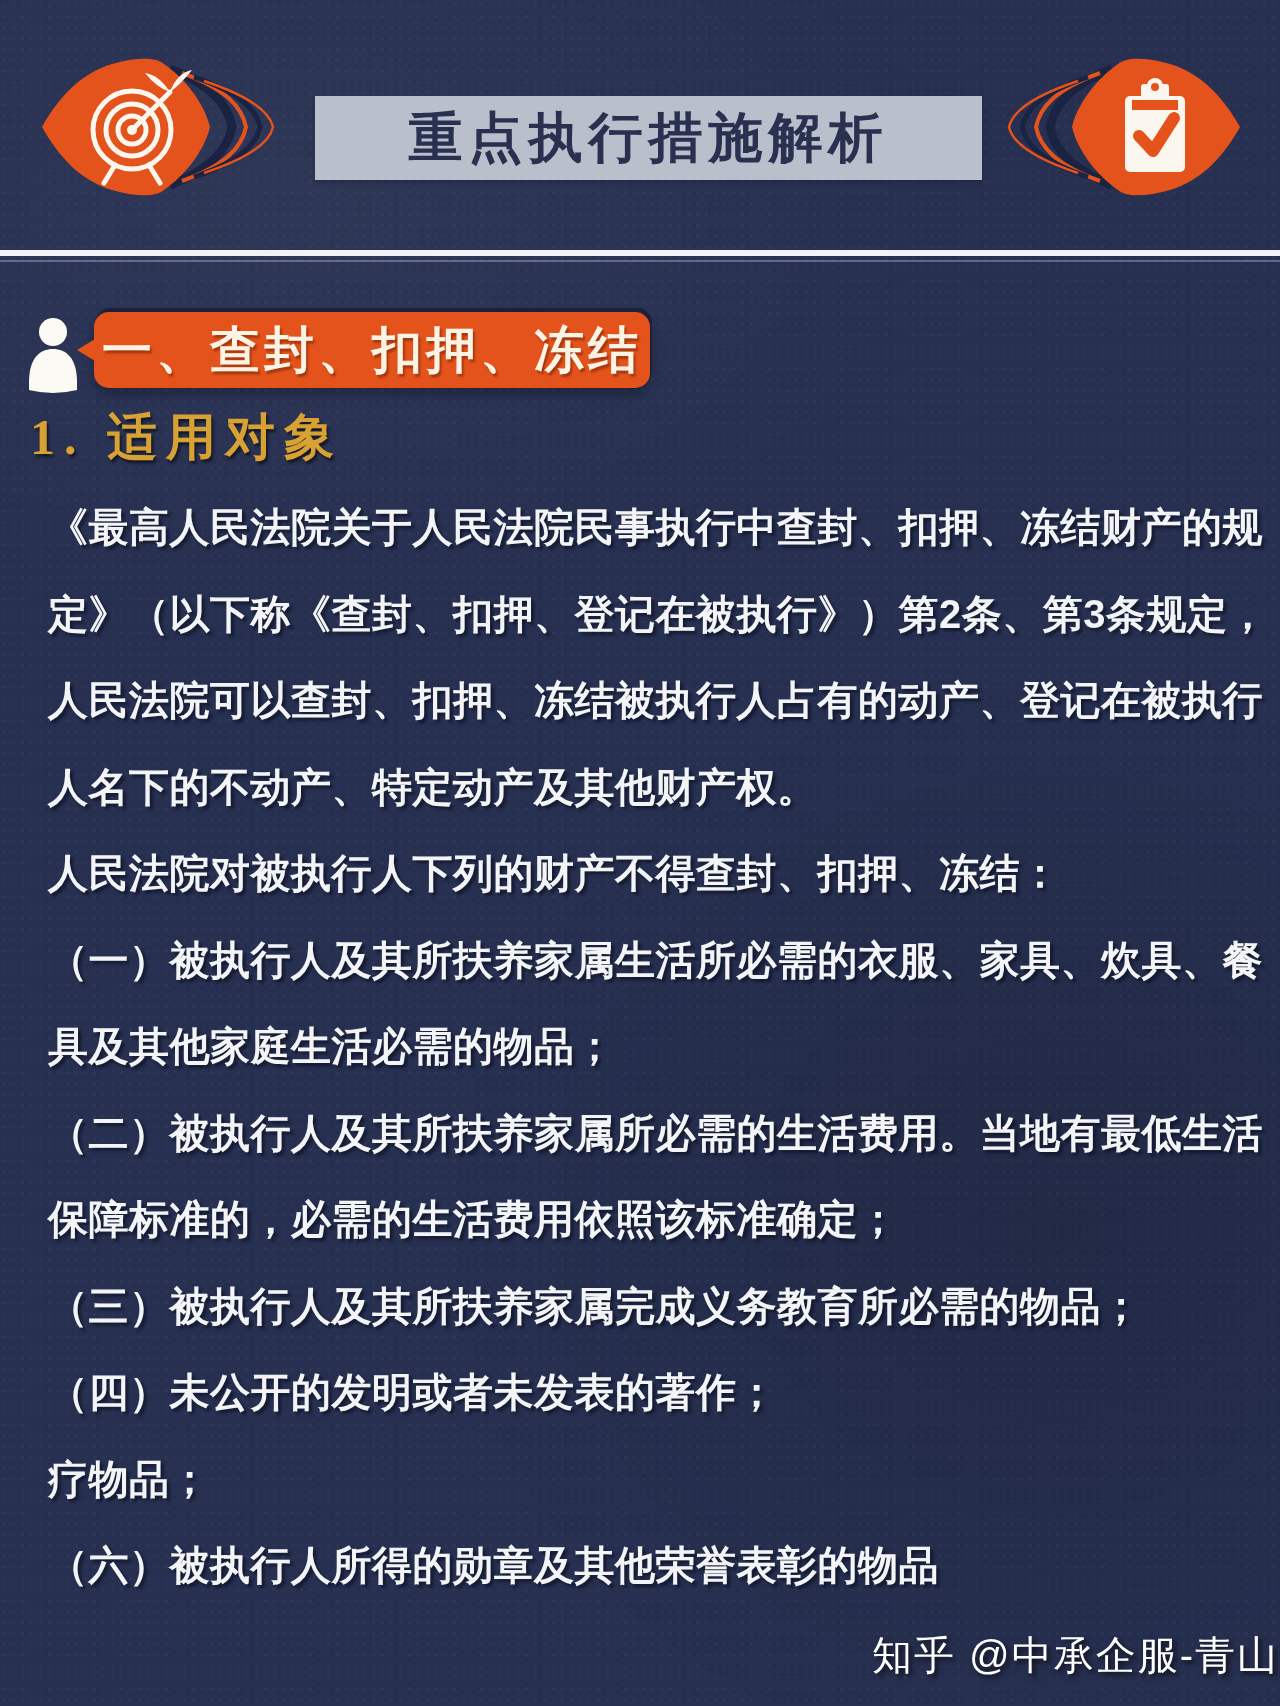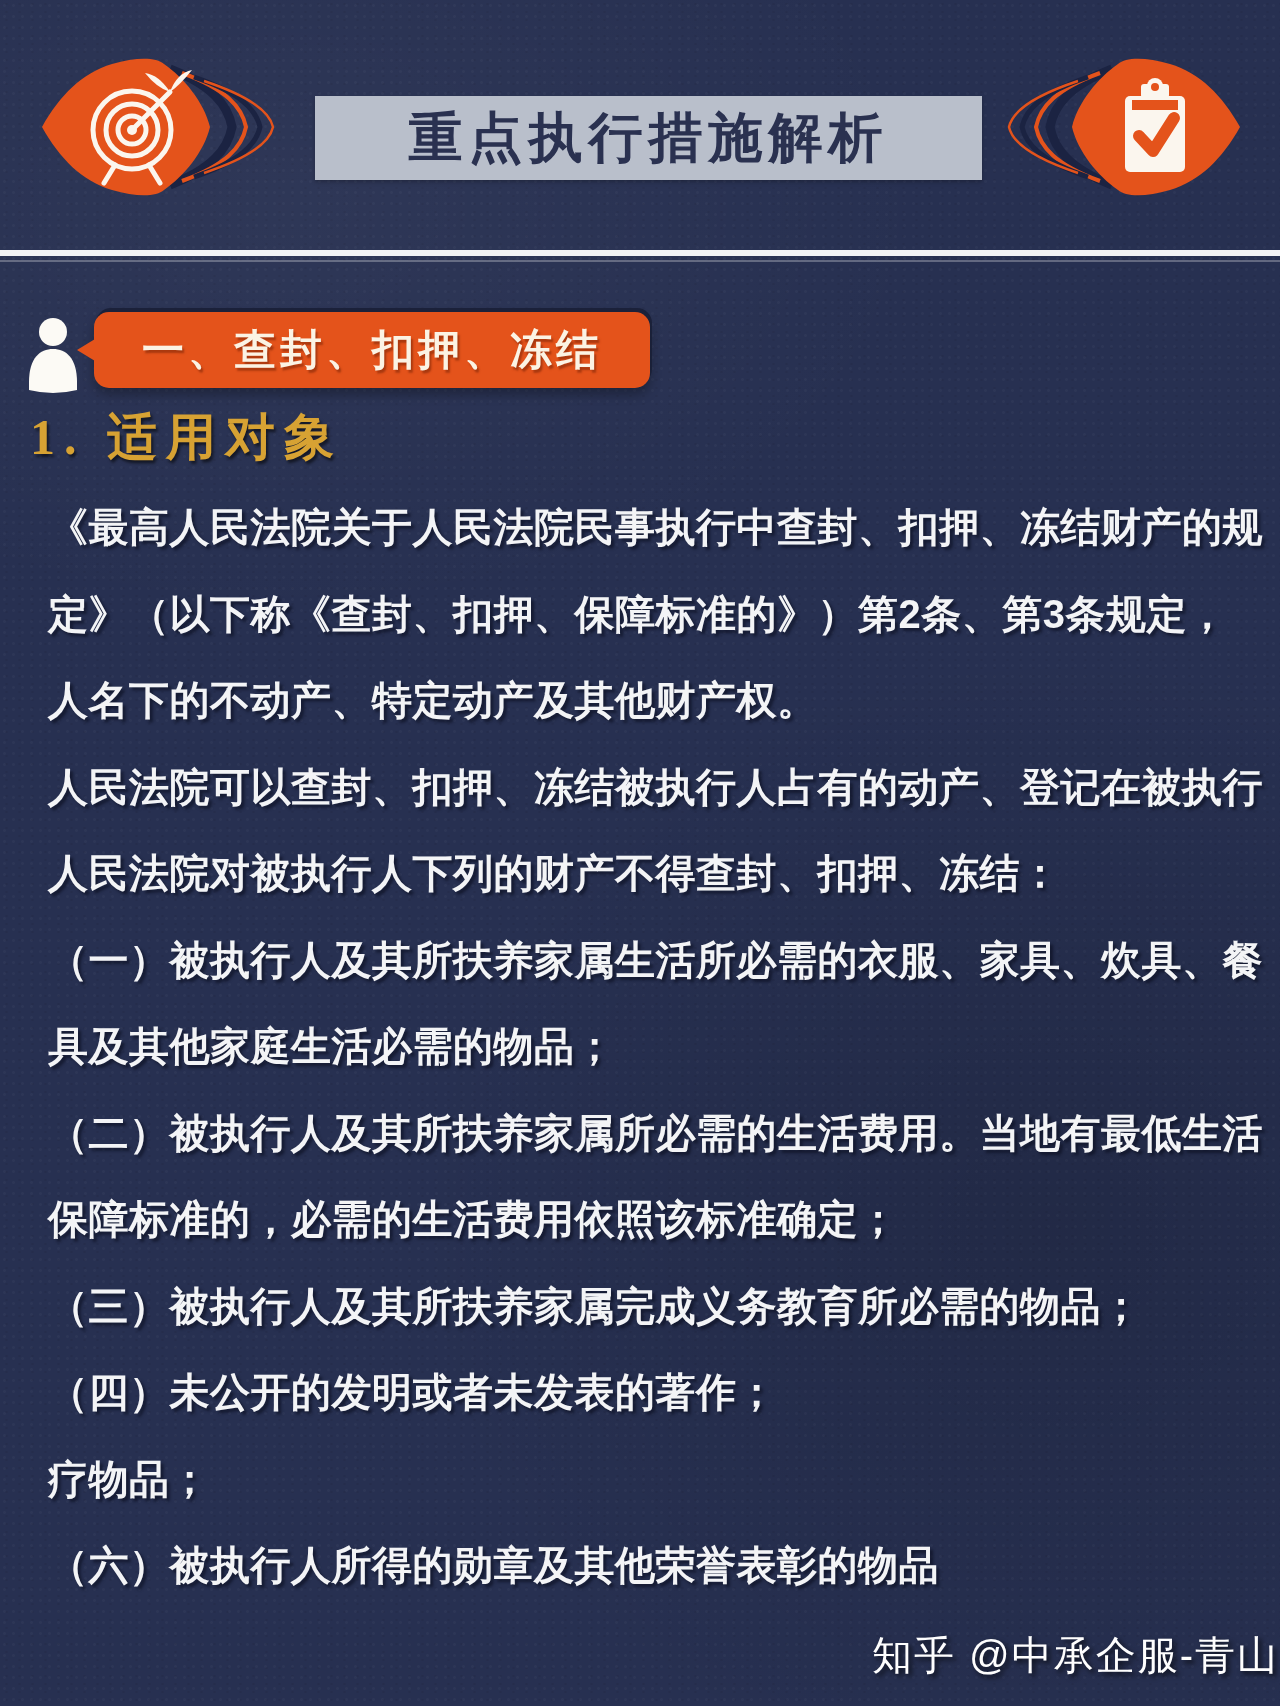--- a/index.html
+++ b/index.html
@@ -45,21 +45,21 @@
     background:#E4531B;border-radius:15px;
     display:flex;align-items:center;justify-content:center;
     box-shadow:2px -4px 0 rgba(25,30,54,0.85), 0 6px 12px rgba(0,0,0,0.3);
   }
   .ribbon:before{
     content:"";position:absolute;left:-17px;top:27px;width:0;height:0;
     border-style:solid;border-width:11px 18px 11px 0;
     border-color:transparent #E4531B transparent transparent;
   }
   .ribbon .ribbon-text{
-    color:#FBF3E4;font-size:42px;font-weight:700;letter-spacing:4px;
+    color:#FBF3E4;font-size:50px;font-weight:700;letter-spacing:4px;
     font-family:"Liberation Serif",serif;white-space:nowrap;
     text-shadow:2px 3px 2px rgba(120,35,5,0.55);
   }
   .subheading{
     position:absolute;left:30px;top:404px;
     color:#D7A233;font-size:50px;font-weight:700;letter-spacing:9px;
     font-family:"Liberation Serif",serif;
     text-shadow:2px 3px 3px rgba(0,0,0,0.55);
     white-space:nowrap;
   }
@@ -135,23 +135,23 @@
   </div>
 
   <div class="ribbon">
     <span class="ribbon-text">一、查封、扣押、冻结</span>
   </div>
 
   <div class="subheading">1. 适用对象</div>
 
   <div class="body-text">
     <div class="body-line">《最高人民法院关于人民法院民事执行中查封、扣押、冻结财产的规</div>
-    <div class="body-line">定》（以下称《查封、扣押、保障标准的》）第2条、第3条规定，</div>
+    <div class="body-line">定》（以下称《查封、扣押、登记在被执行》）第2条、第3条规定，</div>
+    <div class="body-line">人民法院可以查封、扣押、冻结被执行人占有的动产、登记在被执行</div>
     <div class="body-line">人名下的不动产、特定动产及其他财产权。</div>
-    <div class="body-line">人民法院可以查封、扣押、冻结被执行人占有的动产、登记在被执行</div>
     <div class="body-line">人民法院对被执行人下列的财产不得查封、扣押、冻结：</div>
     <div class="body-line">（一）被执行人及其所扶养家属生活所必需的衣服、家具、炊具、餐</div>
     <div class="body-line">具及其他家庭生活必需的物品；</div>
     <div class="body-line">（二）被执行人及其所扶养家属所必需的生活费用。当地有最低生活</div>
     <div class="body-line">保障标准的，必需的生活费用依照该标准确定；</div>
     <div class="body-line">（三）被执行人及其所扶养家属完成义务教育所必需的物品；</div>
     <div class="body-line">（四）未公开的发明或者未发表的著作；</div>
     <div class="body-line">疗物品；</div>
     <div class="body-line">（六）被执行人所得的勋章及其他荣誉表彰的物品</div>
   </div>

